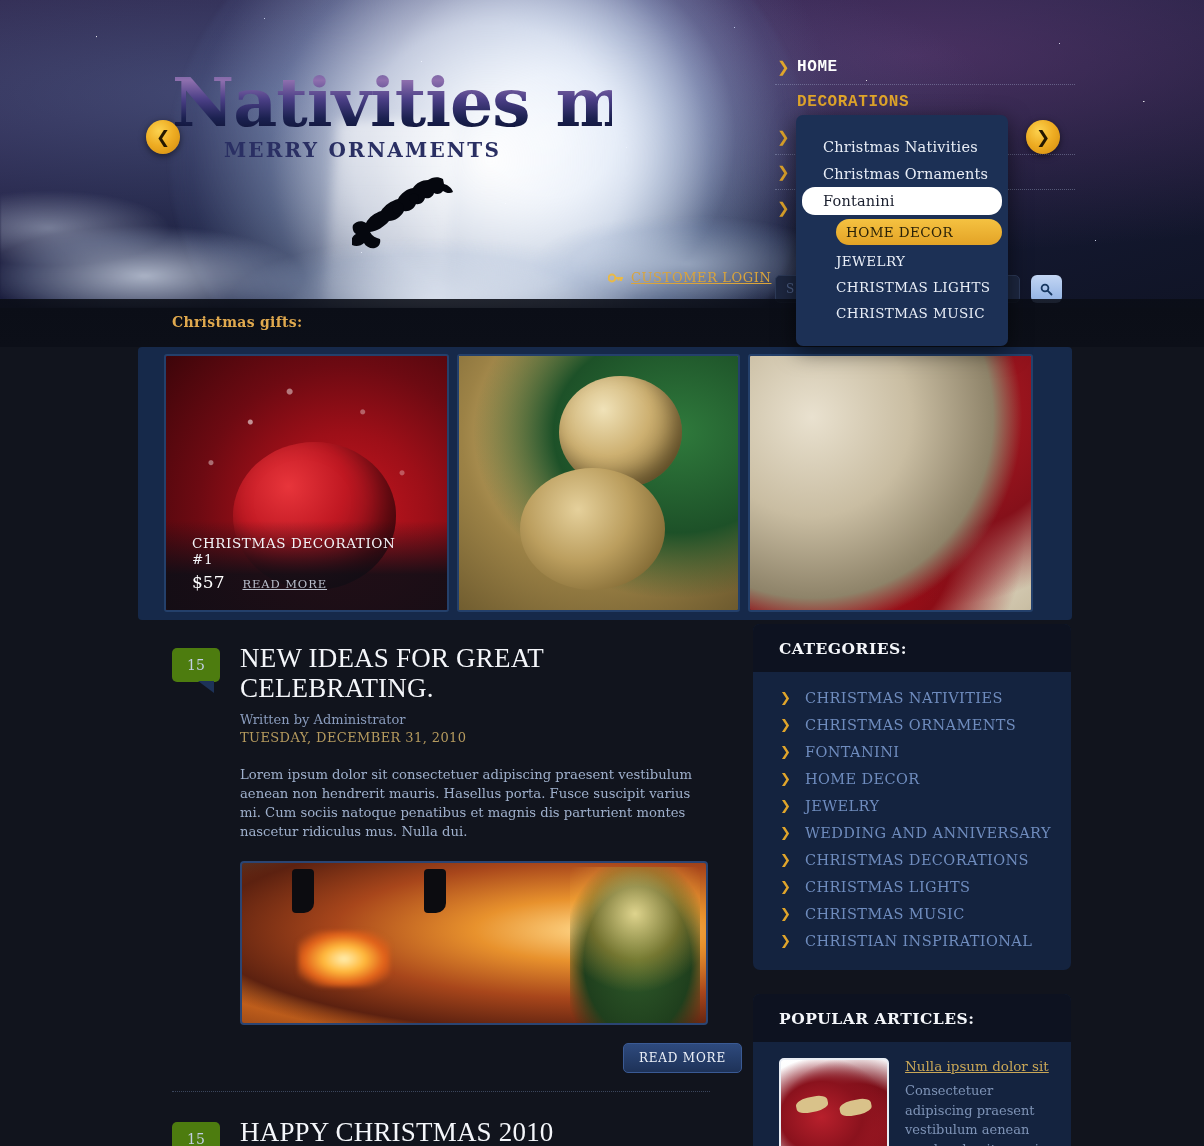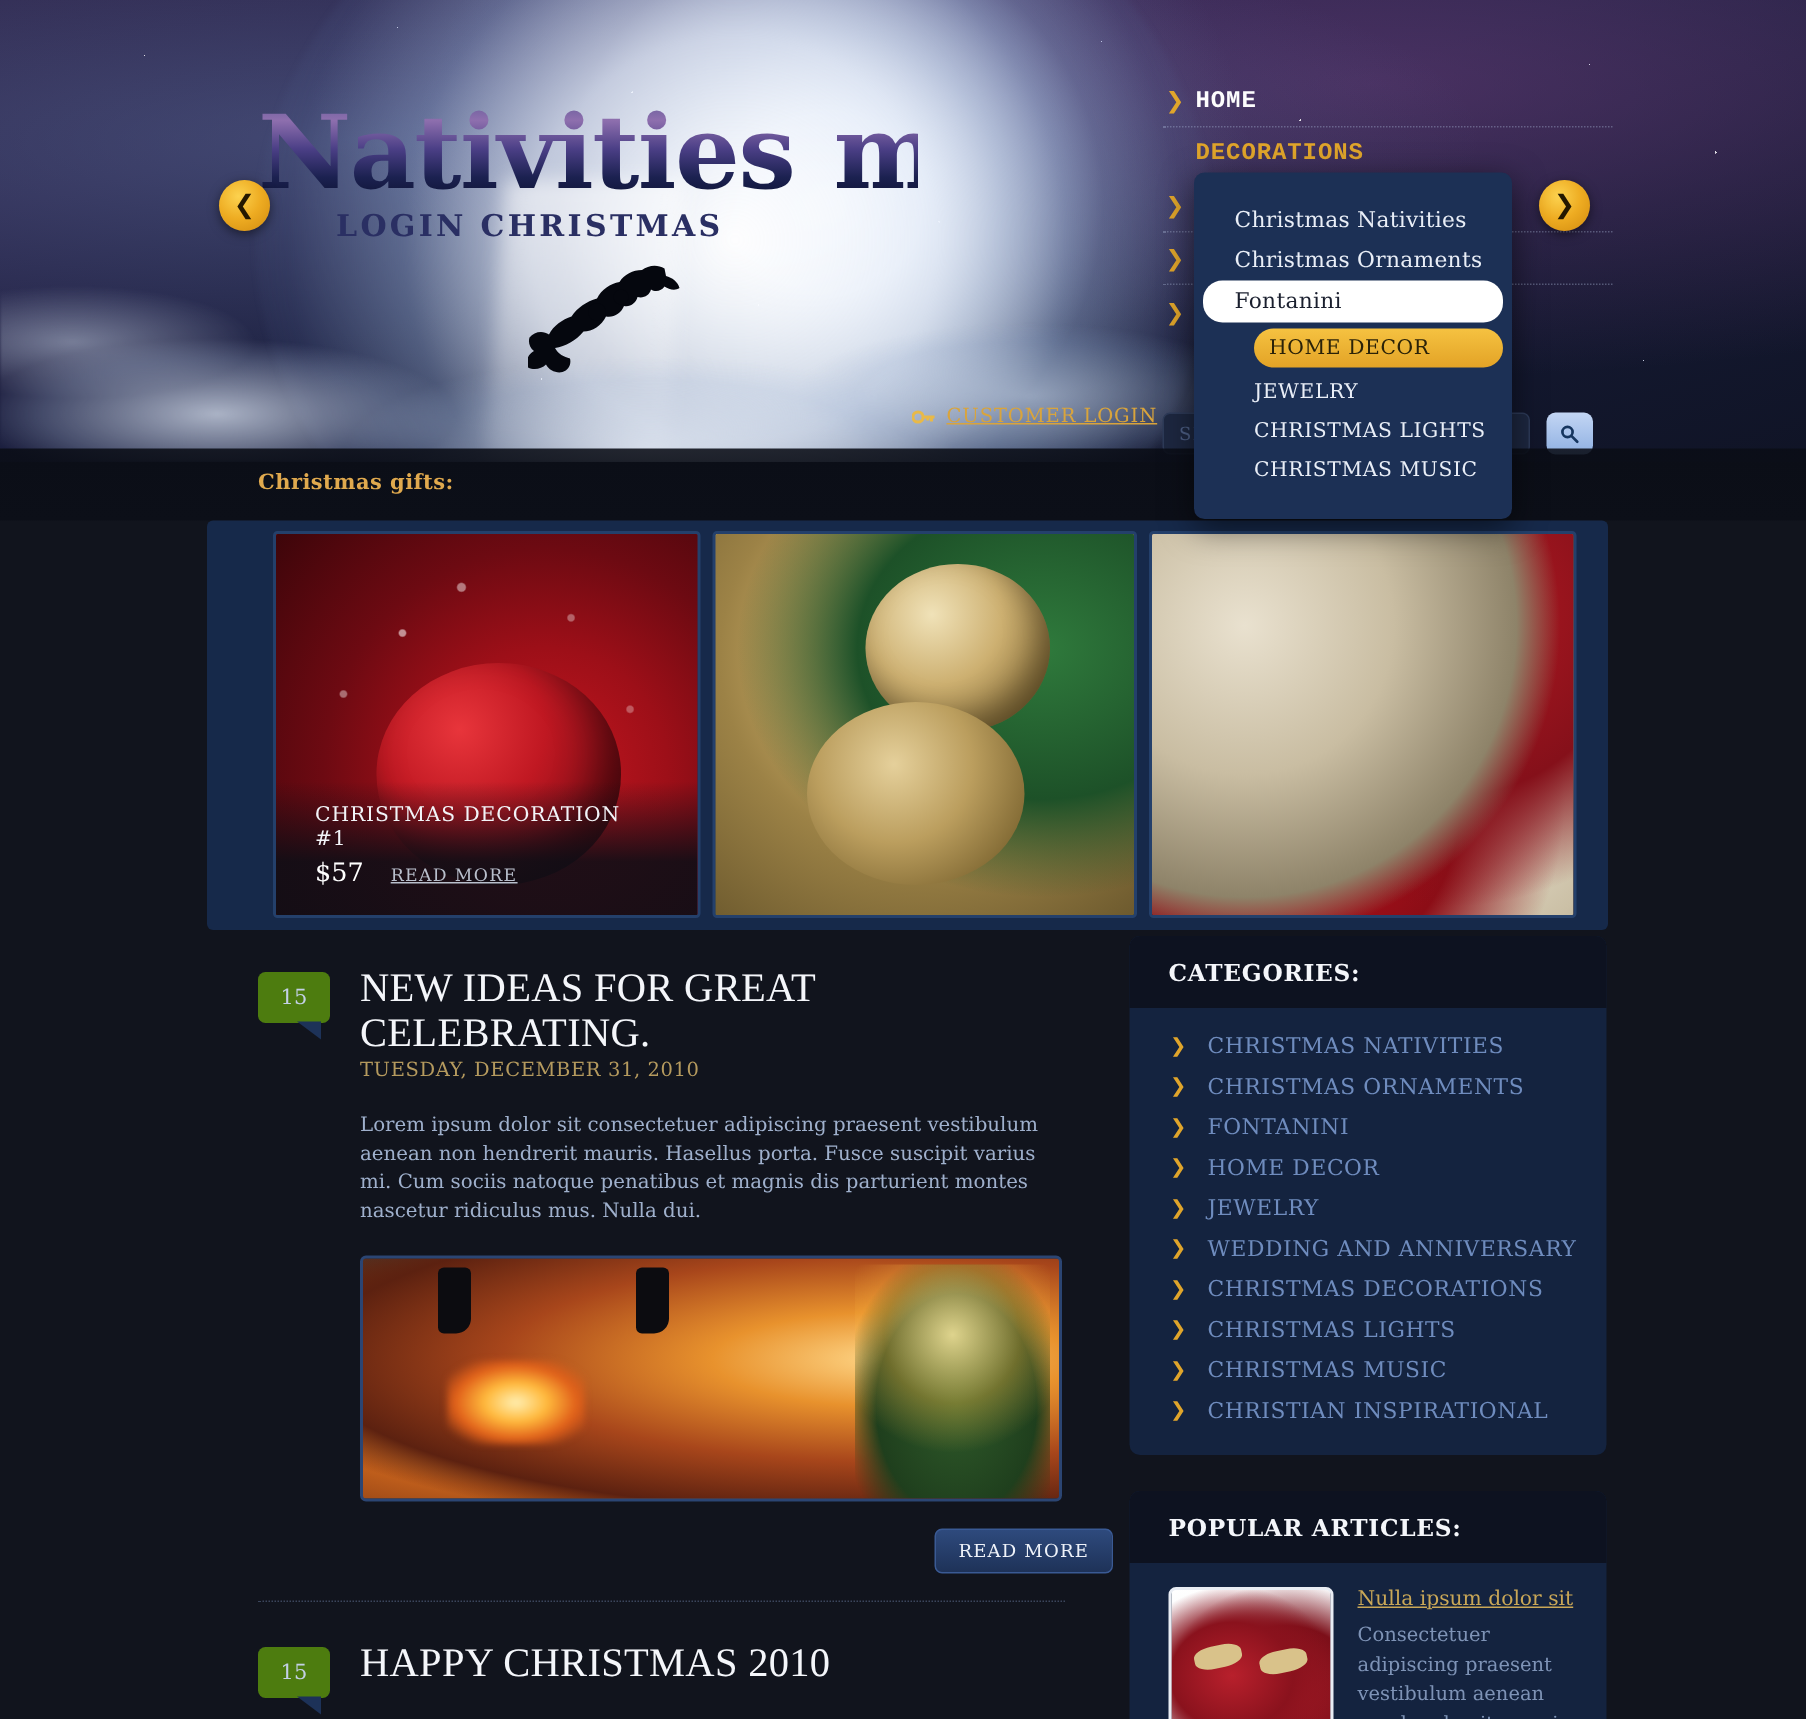--- a/index.html
+++ b/index.html
@@ -150,21 +150,21 @@
     position: absolute; left: 172px; top: 15px;
     font-family: "DejaVu Serif", serif; font-size: 14px; font-weight: 700;
     color: #e0a94e; letter-spacing: .3px;
   }
 
   
   .carousel {
     position: absolute; left: 138px; top: 347px; width: 934px; height: 273px;
     background: #162murky; background: #16294a; border-radius: 4px;
   }
-  .slides { position: absolute; left: 44px; top: 7px; display: flex; gap: 8px; }
+  .slides { position: absolute; left: 26px; top: 7px; display: flex; gap: 8px; }
   .slide { position: relative; width: 285px; height: 258px; overflow: hidden;
            border: 2px solid #24406b; border-radius: 3px; }
   .slide.mid { width: 283px; }
 
   .img-red { width: 100%; height: 100%;
     background:
       radial-gradient(circle at 64% 62%, #c71720 0%, #9d0f18 34%, #6d0a12 62%, #3d050a 100%),
       radial-gradient(circle at 22% 20%, #ef3a3a 0%, #b5141c 40%, #780b13 100%);
     position: relative; }
   .img-red:before { content:''; position:absolute; inset:0;
@@ -350,21 +350,21 @@
   <div class="header">
     <div class="stars"></div>
     <div class="moonglow"></div>
     <div class="moonbeam"></div>
     <div class="clouds"></div>
 
     <div class="logo">
       <div class="logo-main">
         <span>Nativities</span><span class="gifts">magnis</span>
       </div>
-      <div class="logo-sub">LOGIN CHRISTMAS</div>
+      <div class="logo-sub">MERRY ORNAMENTS</div>
     </div>
 
     <svg class="santa" viewBox="0 0 112 118">
       <path fill="#05070e" d="M92 8c4 1 8 4 9 8-3 2-7 1-10-1-2 3-6 4-9 2-1 4-5 6-9 5-1 4-5 7-9 6-2 5-7 8-12 7-3 6-9 10-15 10-5 6-12 10-19 11 2 4 6 6 10 7 1 4-1 8-5 9-4 1-9-1-11-5-3 3-8 4-12 2-2-4 0-9 4-11-3-2-4-6-3-9 3-4 9-5 13-2 3-6 9-10 15-12 4-6 10-10 17-12 3-6 9-10 15-11 3-5 9-8 15-8 4-3 10-4 15-1z"></path>
       <circle cx="46" cy="32" r="6" fill="#05070e"></circle>
       <circle cx="62" cy="22" r="5" fill="#05070e"></circle>
     </svg>
 
     <div class="nav">
       <div class="nav-item">
@@ -458,20 +458,21 @@
   <button class="carousel-arrow arrow-prev">❮</button>
   <button class="carousel-arrow arrow-next">❯</button>
 
   <div class="main">
 
     <div class="content">
 
       <div class="post">
         <div class="date-badge">15</div>
         <h1 class="post-title">NEW IDEAS FOR GREAT CELEBRATING.</h1>
+        <div class="post-author">Written by Administrator</div>
         <div class="post-date">TUESDAY, DECEMBER 31, 2010</div>
         <p class="post-body">Lorem ipsum dolor sit consectetuer adipiscing praesent vestibulum aenean non hendrerit mauris. Hasellus porta. Fusce suscipit varius mi. Cum sociis natoque penatibus et magnis dis parturient montes nascetur ridiculus mus. Nulla dui.</p>
         <div class="post-image">
           <div class="stocking1"></div>
           <div class="stocking2"></div>
           <div class="fire"></div>
           <div class="tree"></div>
         </div>
         <div class="readmore-wrap">
           <button class="readmore-btn">READ MORE</button>

